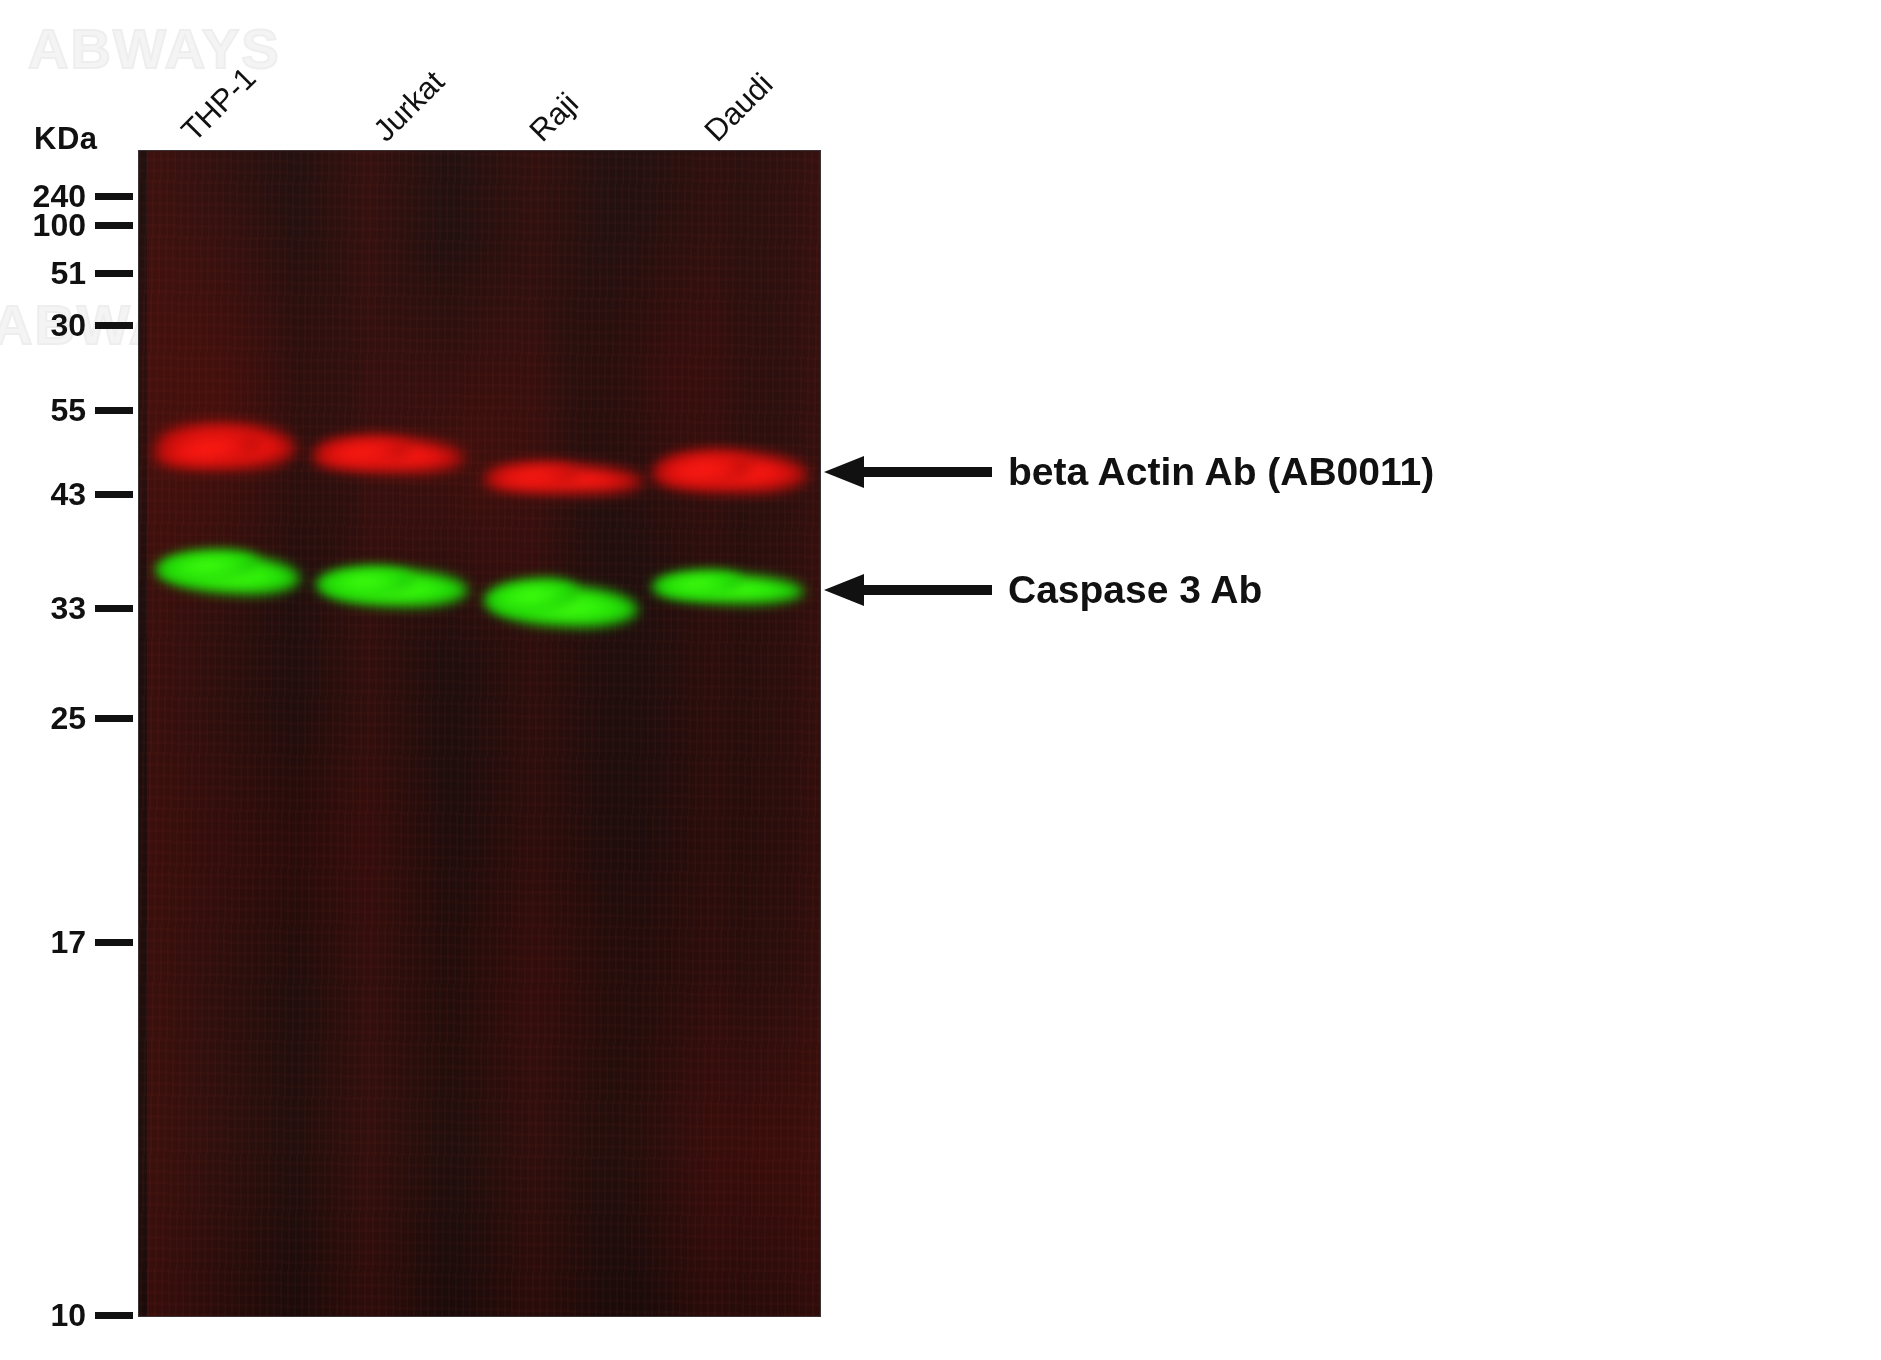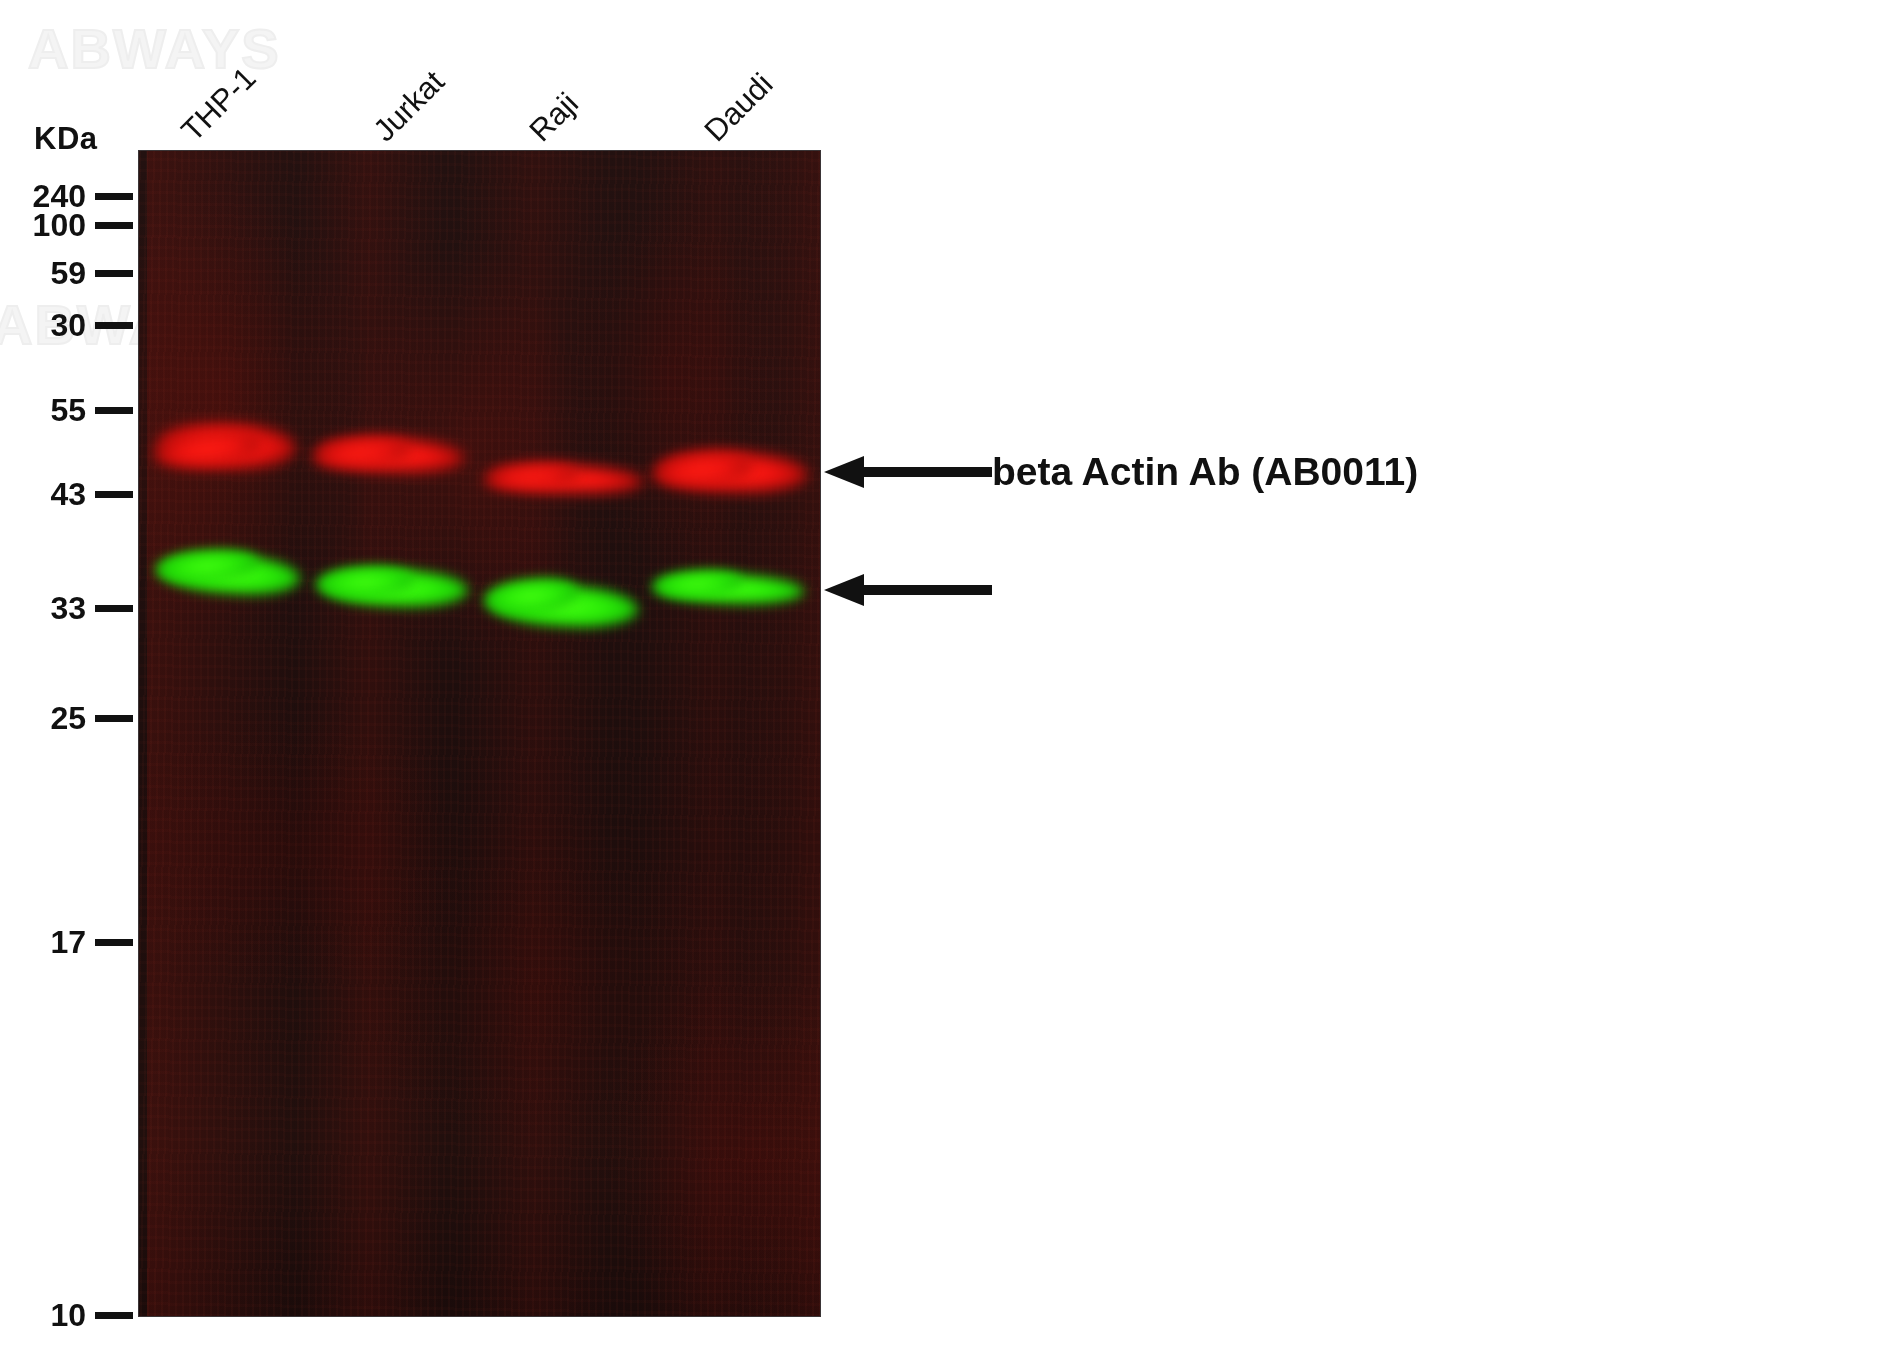--- a/index.html
+++ b/index.html
@@ -144,20 +144,21 @@
     position: relative;
     width: 168px;
     height: 12px;
     display: block;
   }
   .annotation .atext {
     font-size: 39px;
     font-weight: bold;
     color: #111111;
     white-space: nowrap;
+    margin-left: 16px;
     font-family: "Liberation Sans", sans-serif;
   }
 </style>
 </head>
 <body>
 
 <div class="watermark" id="wm-top">ABWAYS</div>
 <div class="watermark" id="wm-mid">ABWAYS</div>
 
 <div class="ladder">
@@ -165,21 +166,21 @@
 
   <div class="marker" style="top:162px">
     <span class="mlabel">240</span>
     <span class="mtick"></span>
   </div>
   <div class="marker" style="top:191px">
     <span class="mlabel">100</span>
     <span class="mtick"></span>
   </div>
   <div class="marker" style="top:239px">
-    <span class="mlabel">59</span>
+    <span class="mlabel">51</span>
     <span class="mtick"></span>
   </div>
   <div class="marker" style="top:291px">
     <span class="mlabel">30</span>
     <span class="mtick"></span>
   </div>
   <div class="marker" style="top:376px">
     <span class="mlabel">55</span>
     <span class="mtick"></span>
   </div>
@@ -256,13 +257,14 @@
   <span class="atext">beta Actin Ab (AB0011)</span>
 </div>
 
 <div class="annotation" style="left:824px; top:562px;">
   <span class="arrow">
     <svg width="168" height="36" viewBox="0 0 168 36" style="display:block; margin-top:-12px;">
       <polygon points="0,18 40,2 40,34" fill="#111111"></polygon>
       <rect x="36" y="13" width="132" height="10" fill="#111111"></rect>
     </svg>
   </span>
+  <span class="atext">Caspase 3 Ab</span>
 </div>
 
 </body></html>

